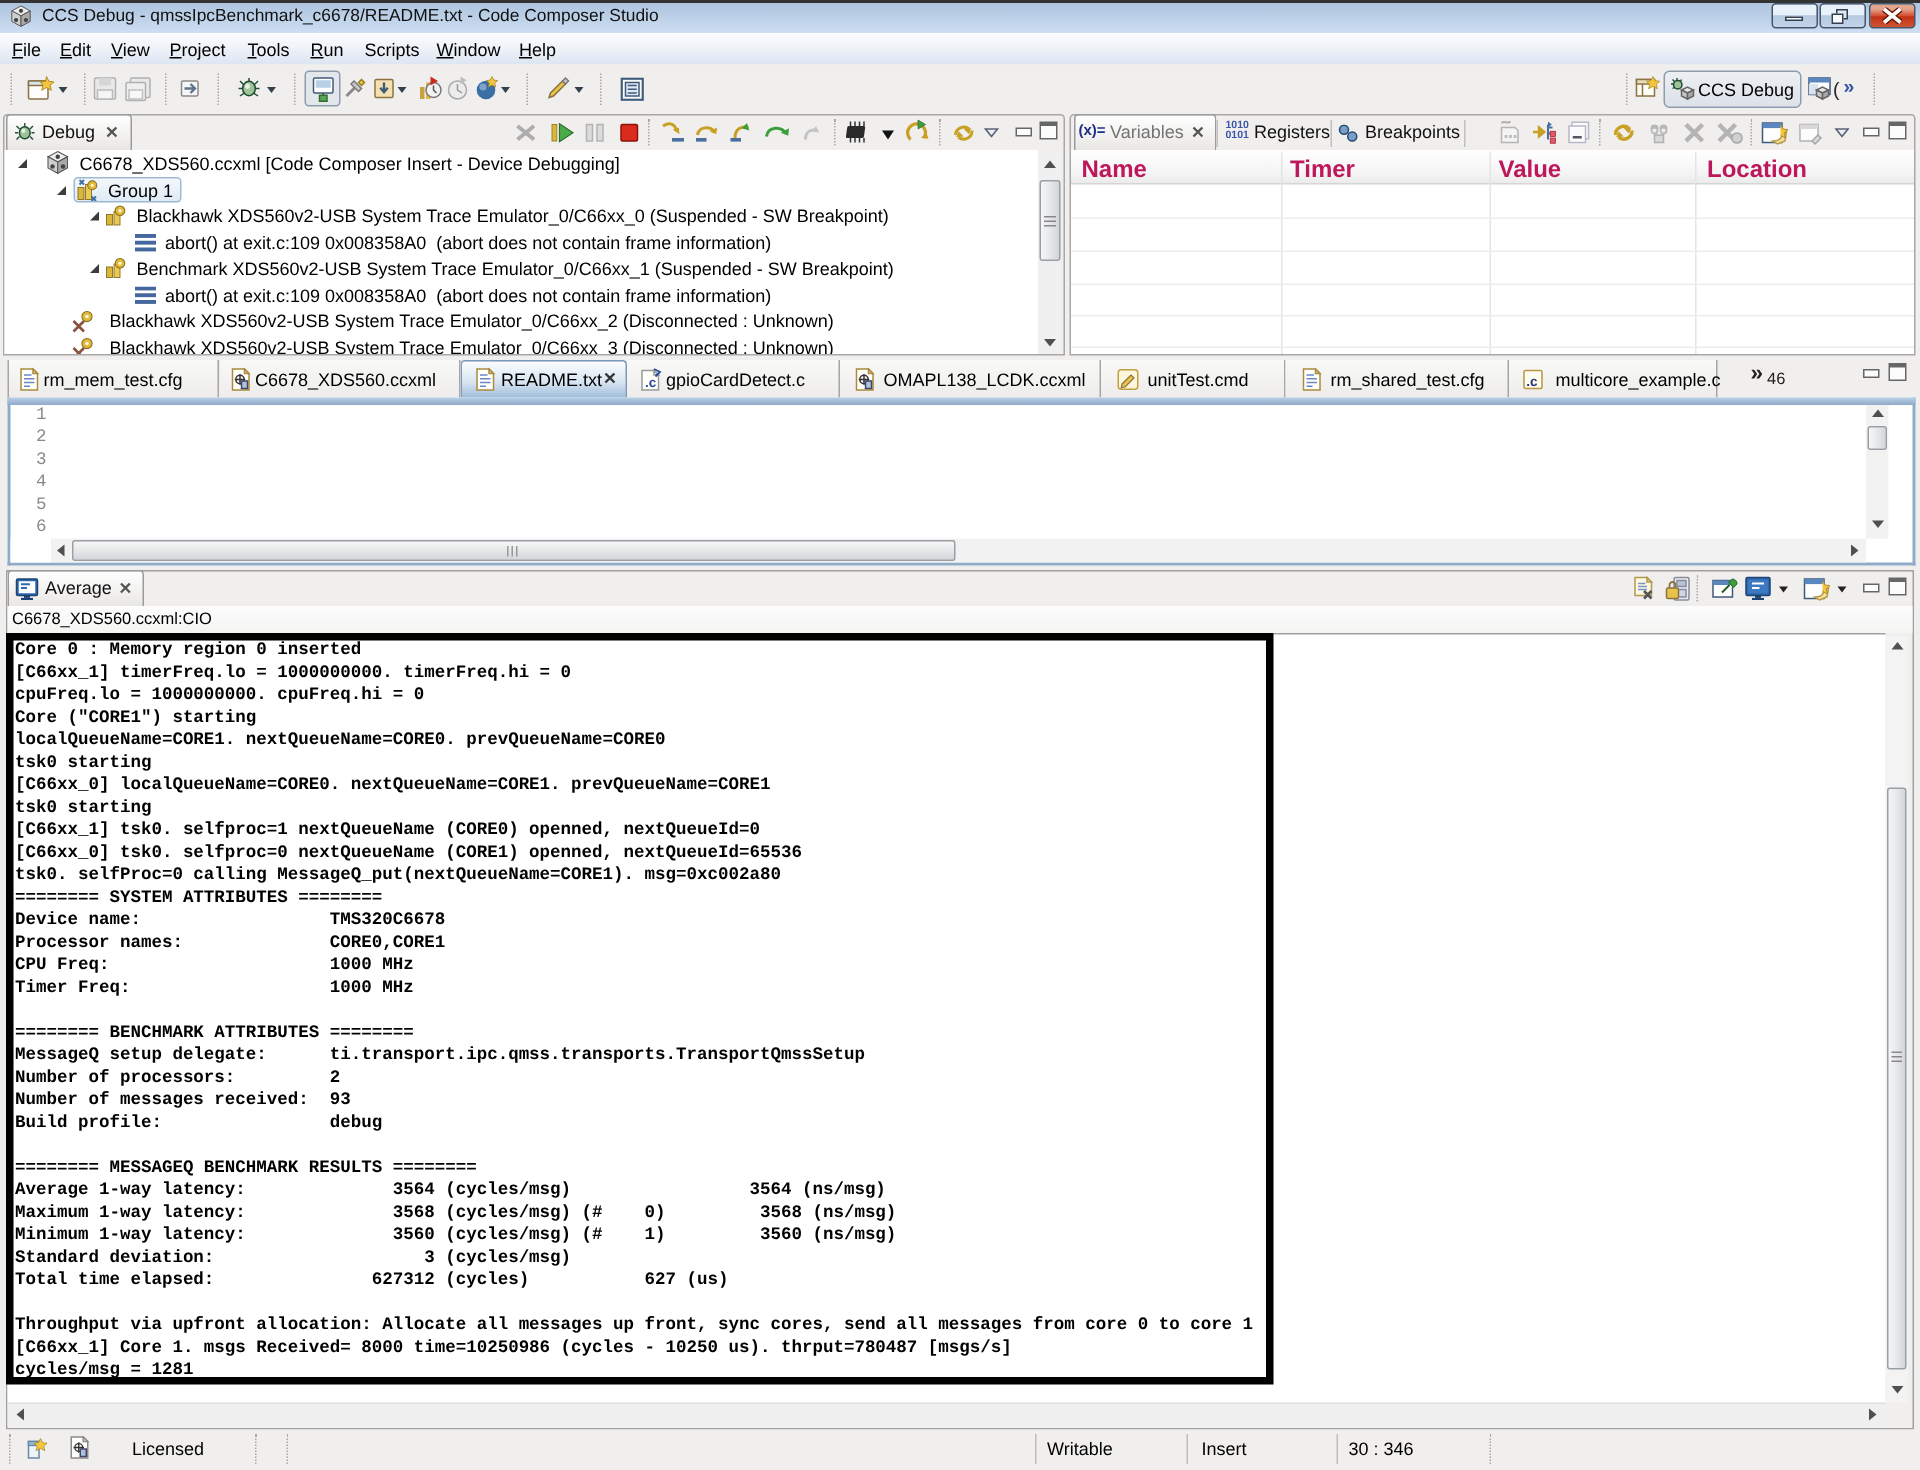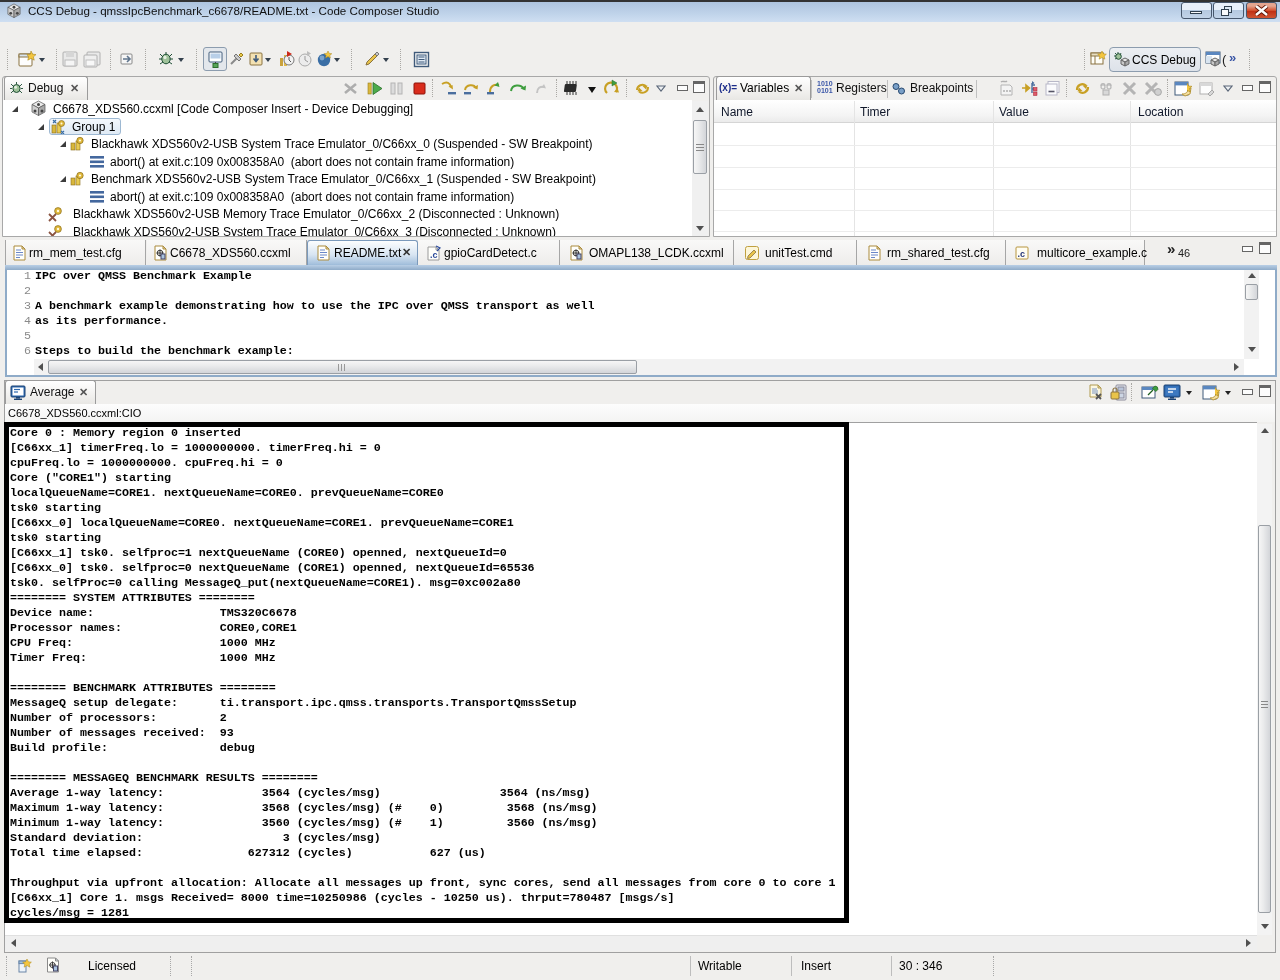--- a/index.html
+++ b/index.html
@@ -1,17 +1,17 @@
 <!DOCTYPE html>
 <html><head><meta charset="utf-8">
 <style>
 * { margin:0; padding:0; box-sizing:border-box; }
 html,body { width:1280px; height:980px; overflow:hidden; background:#f0efed; font-family:"Liberation Sans",sans-serif; }
 .abs { position:absolute; }
-.t12 { font-size:12px; color:#0f172a; }
+.t12 { font-size:16px; color:#be185d;font-weight:bold; }
 #root { position:absolute; left:0; top:0; width:1280px; height:980px; }
 
 
 #titlebar { left:0; top:0; width:1280px; height:22px;
   background:linear-gradient(#aec4de, #bed2e9 55%, #cfdff2); border-top:2px solid #333333; }
 #title-text { left:28px; top:4px; font-size:11.6px; color:#101010; }
 .winbtn { top:2px; height:17px; border:1px solid #46566b; border-radius:3px; }
 .winbtn.min { left:1181px; width:31px; background:linear-gradient(#e8f0fa 45%, #b5c9e0 50%, #c2d4e8); }
 .winbtn.res { left:1213px; width:31px; background:linear-gradient(#e8f0fa 45%, #b5c9e0 50%, #c2d4e8); }
 .winbtn.cls { left:1246px; width:31px; background:linear-gradient(#e4a58f 20%, #d2502f 50%, #c03014 55%, #cf5533); }
@@ -75,20 +75,31 @@
     </svg>
   <svg class="abs" style="left:6px;top:3px" width="16" height="16" viewBox="0 0 17 17">
       <path d="M8.5 1 L15 4.5 8.5 8 2 4.5z" fill="#ececec" stroke="#555" stroke-width=".7"></path>
       <path d="M2 4.5 V12 L8.5 15.5 V8z" fill="#cfcfcf" stroke="#555" stroke-width=".7"></path>
       <path d="M15 4.5 V12 L8.5 15.5 V8z" fill="#a9a9a9" stroke="#555" stroke-width=".7"></path>
       <circle cx="8.5" cy="4.5" r="1.5" fill="#444"></circle>
       <circle cx="5" cy="11" r="1.5" fill="#444"></circle>
       <circle cx="12" cy="11" r="1.5" fill="#444"></circle>
     </svg>
 
+  <div id="menubar" class="abs">
+    <span style="left:8px"><u>F</u>ile</span>
+    <span style="left:40px"><u>E</u>dit</span>
+    <span style="left:74px"><u>V</u>iew</span>
+    <span style="left:113px"><u>P</u>roject</span>
+    <span style="left:165px"><u>T</u>ools</span>
+    <span style="left:207px"><u>R</u>un</span>
+    <span style="left:243px">Scripts</span>
+    <span style="left:291px"><u>W</u>indow</span>
+    <span style="left:346px"><u>H</u>elp</span>
+  </div>
 
   <div id="toolbar" class="abs">
     <div class="tsep" style="left:7px"></div>
 
     <svg class="abs" style="left:18px;top:7px" width="19" height="19" viewBox="0 0 19 19">
         <rect x="1" y="4" width="13" height="12" rx="1" fill="#fdfdfd" stroke="#8a7340"></rect>
         <rect x="1" y="4" width="13" height="3" fill="#d8e4f0" stroke="#8a7340"></rect>
         <path d="M13 1 l1.6 3.2 3.4.4-2.6 2.2.8 3.4-3.2-1.8-3.2 1.8.8-3.4L9 4.6l3.4-.4z" fill="#f4c63f" stroke="#a8861c" stroke-width=".6"></path>
       </svg>
     <div class="dd" style="left:39px;top:15px"></div>
@@ -383,21 +394,21 @@
           <rect x="0" y="9" width="14" height="2.6" fill="#44689e"></rect>
         </svg>
       <span class="abs" style="left:107px;top:2px;">abort() at exit.c:109 0x008358A0&nbsp; (abort does not contain frame information)</span>
     </div>
     <div class="trow" style="top:105px;">
       <svg class="abs" style="left:44px;top:1px" width="17" height="16" viewBox="0 0 17 16">
           <circle cx="11" cy="5" r="3.4" fill="#e0b83a" stroke="#8a6d1c" stroke-width=".7"></circle>
           <circle cx="11" cy="5" r="1.2" fill="#fff8e0"></circle>
           <path d="M2 8 l7 7 M9 8 l-7 7" stroke="#8a5340" stroke-width="1.8"></path>
         </svg>
-      <span class="abs" style="left:70px;top:2px;">Blackhawk XDS560v2-USB Memory Trace Emulator_0/C66xx_2 (Disconnected : Unknown)</span>
+      <span class="abs" style="left:70px;top:2px;">Blackhawk XDS560v2-USB System Trace Emulator_0/C66xx_2 (Disconnected : Unknown)</span>
     </div>
     <div class="trow" style="top:122.5px;">
       <svg class="abs" style="left:44px;top:1px" width="17" height="16" viewBox="0 0 17 16">
           <circle cx="11" cy="5" r="3.4" fill="#e0b83a" stroke="#8a6d1c" stroke-width=".7"></circle>
           <circle cx="11" cy="5" r="1.2" fill="#fff8e0"></circle>
           <path d="M2 8 l7 7 M9 8 l-7 7" stroke="#8a5340" stroke-width="1.8"></path>
         </svg>
       <span class="abs" style="left:70px;top:2px;">Blackhawk XDS560v2-USB System Trace Emulator_0/C66xx_3 (Disconnected : Unknown)</span>
     </div>
   </div>
@@ -406,21 +417,21 @@
   <div class="arr up" style="left:696px;top:107px;"></div>
   <div class="sbthumbv" style="left:693px;top:120px;width:14px;height:54px;"></div>
   <div class="abs" style="left:696px;top:144px;width:8px;height:1px;border-top:1px solid #888;"></div>
   <div class="abs" style="left:696px;top:147px;width:8px;height:1px;border-top:1px solid #888;"></div>
   <div class="abs" style="left:696px;top:150px;width:8px;height:1px;border-top:1px solid #888;"></div>
   <div class="arr dn" style="left:696px;top:226px;"></div>
 
   <div class="panel" style="left:713px; top:76px; width:564px; height:161px;"></div>
   <div class="vtab" style="left:716px; width:95px; top:76px;"></div>
   <span class="abs" style="left:719px;top:82px;font-size:10px;font-weight:bold;color:#1c2d8a;">(x)=</span>
-  <span class="abs" style="left:740px;top:81px;font-size:12px;color:#000000;">Variables</span>
+  <span class="abs" style="left:740px;top:81px;font-size:12px;color:#737373;">Variables</span>
   <span class="tabx" style="left:794px;top:82px;">✕</span>
   <div class="abs" style="left:811px;top:80px;width:0;height:18px;border-left:1px solid #c0c0c0;"></div>
   <span class="abs" style="left:817px;top:80px;font-size:7px;font-weight:bold;color:#3a56a8;line-height:7px;">1010<br>0101</span>
   <span class="abs" style="left:836px;top:81px;font-size:12px;color:#111;">Registers</span>
   <div class="abs" style="left:887px;top:80px;width:0;height:18px;border-left:1px solid #c0c0c0;"></div>
   <svg class="abs" style="left:892px;top:83px" width="14" height="12" viewBox="0 0 14 12">
       <circle cx="4" cy="3.5" r="3" fill="#7aa0c8" stroke="#27486e"></circle>
       <circle cx="9.5" cy="8" r="3" fill="#7aa0c8" stroke="#27486e"></circle>
     </svg>
   <span class="abs" style="left:910px;top:81px;font-size:12px;color:#111;">Breakpoints</span>
@@ -591,26 +602,20 @@
     <div class="abs" style="left:1259px;top:2px;width:12px;height:12px;border:1px solid #666;border-top:3px solid #666;background:#fcfcfc;"></div>
   </div>
   <div class="abs" id="editor-body" style="left:5px; top:265px; width:1272px; height:112px; background:#fff; border:2px solid #8fabc8; border-top:none;"></div>
   <div class="abs" style="left:5px;top:265px;width:1272px;height:5px;background:linear-gradient(#b9cfe6,#8fabc8);"></div>
   <pre class="mono abs" style="left:17px;top:269px;color:#8a8a8a;font-weight:normal;text-align:right;width:14px;">1
 2
 3
 4
 5
 6</pre>
-  <pre class="mono abs" style="left:35px;top:269px;">IPC over QMSS Benchmark Example
-
-A benchmark example demonstrating how to use the IPC over QMSS transport as well
-as its performance.
-
-Steps to build the benchmark example:</pre>
 
   <div class="sbtrack" style="left:1244px;top:270px;width:15px;height:89px;background:#f2f2f2;"></div>
   <div class="arr up" style="left:1248px;top:273px;"></div>
   <div class="sbthumbv" style="left:1245px;top:284px;width:13px;height:16px;"></div>
   <div class="arr dn" style="left:1248px;top:347px;"></div>
 
   <div class="abs" style="left:7px;top:359px;width:27px;height:16px;background:#fff;"></div>
   <div class="sbtrack" style="left:34px;top:359px;width:1210px;height:16px;background:#f2f2f2;"></div>
   <div class="arr lf" style="left:38px;top:363px;"></div>
   <div class="sbthumbh" style="left:48px;top:360px;width:589px;height:14px;"></div>

